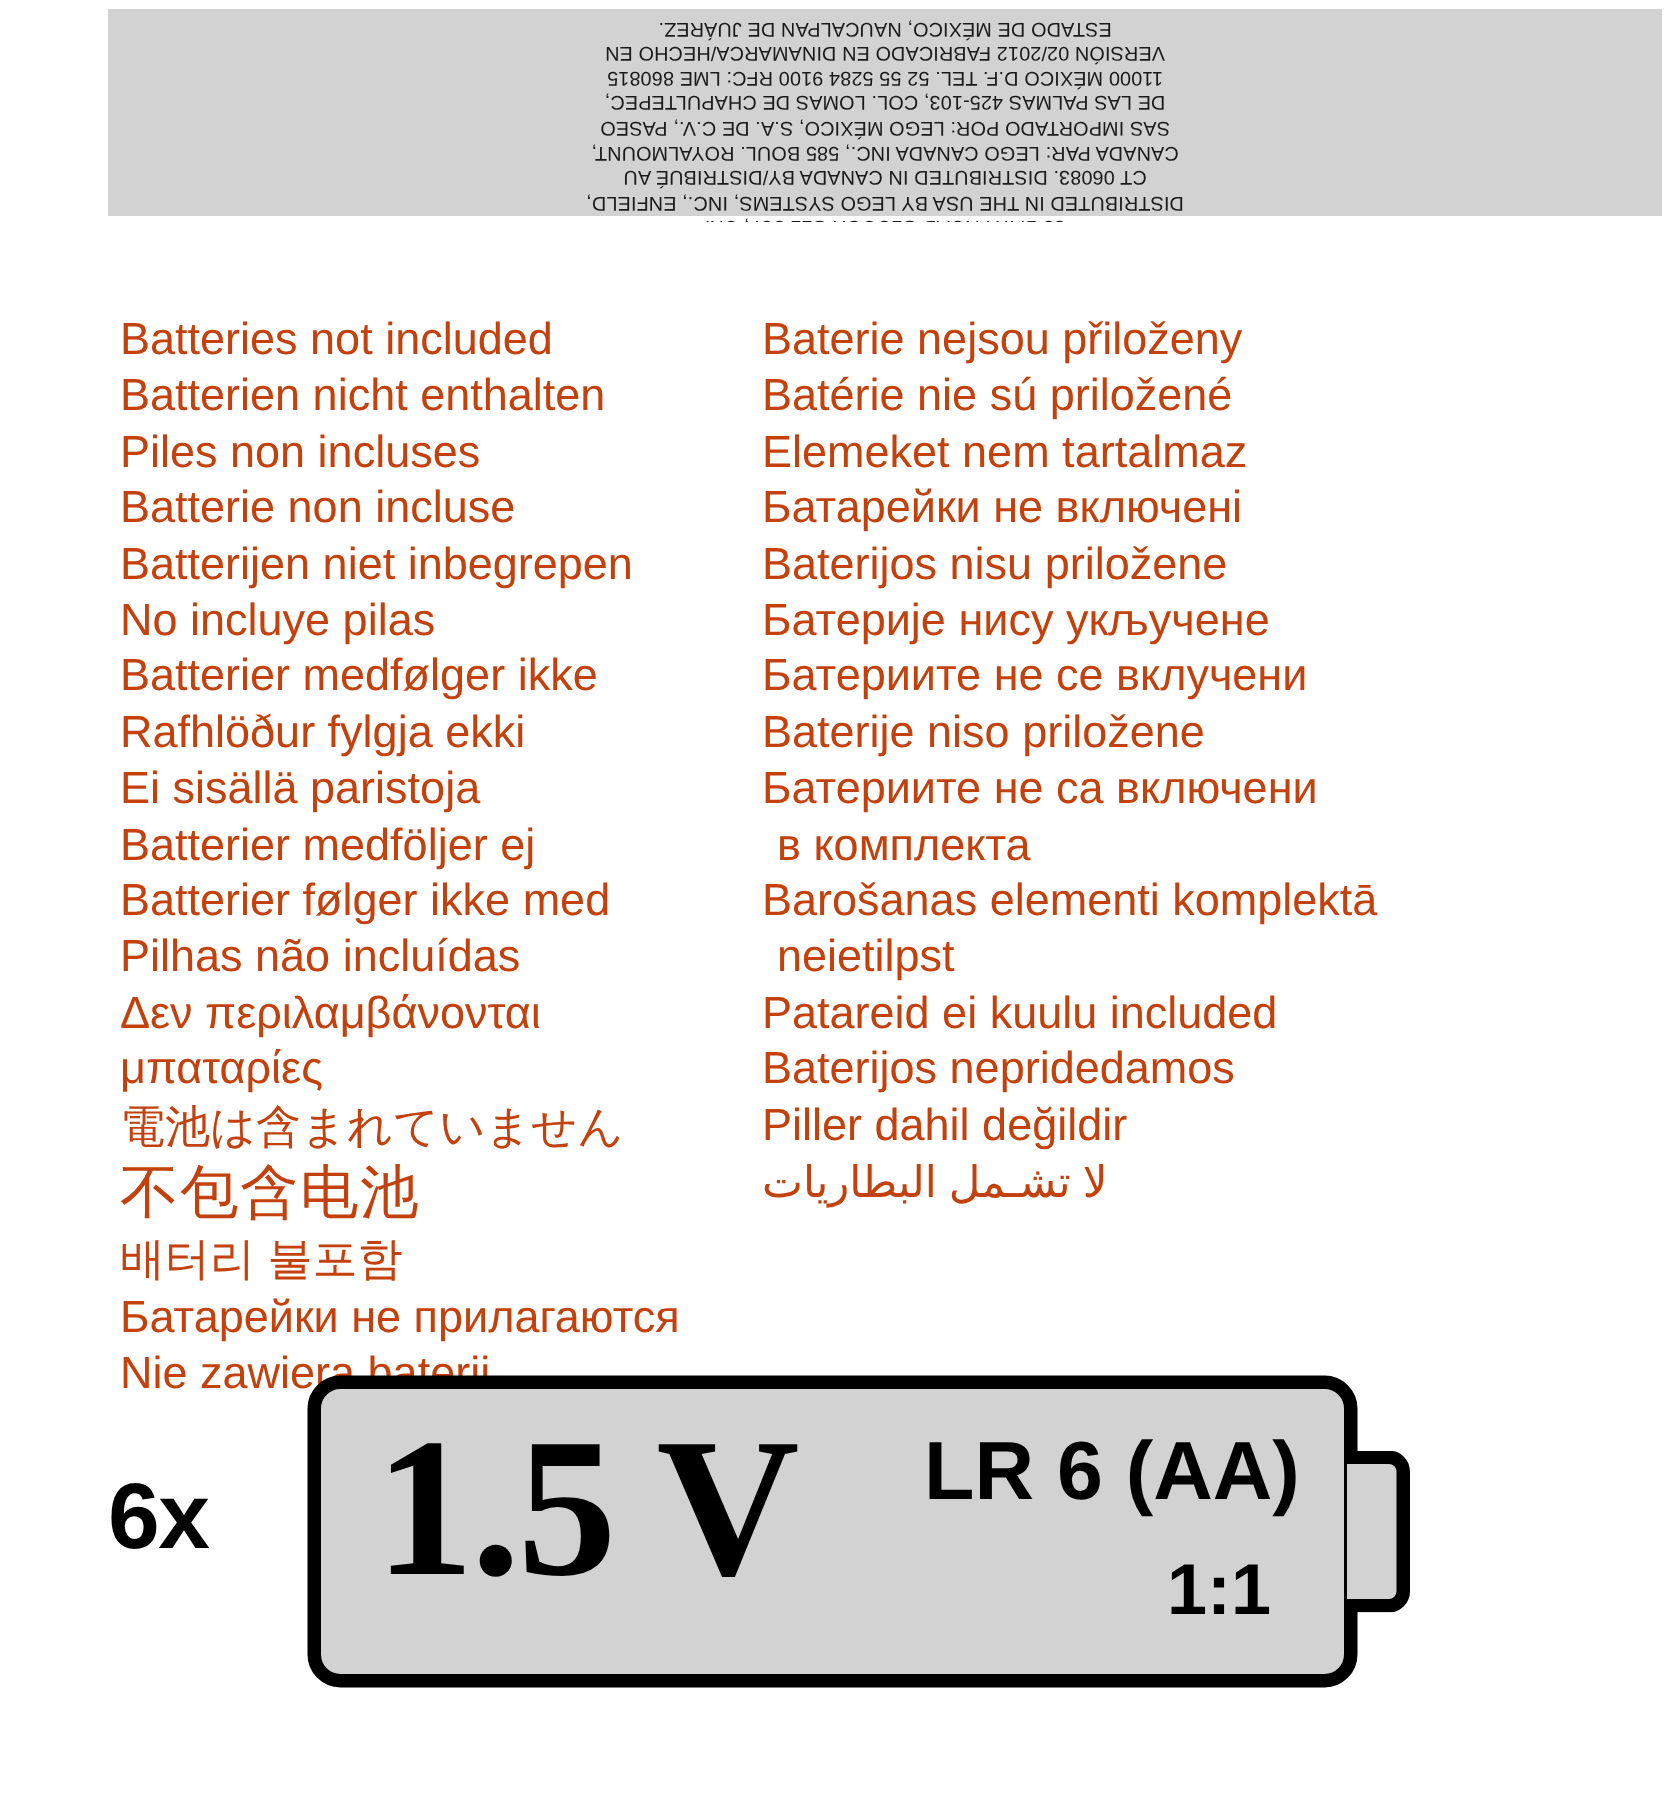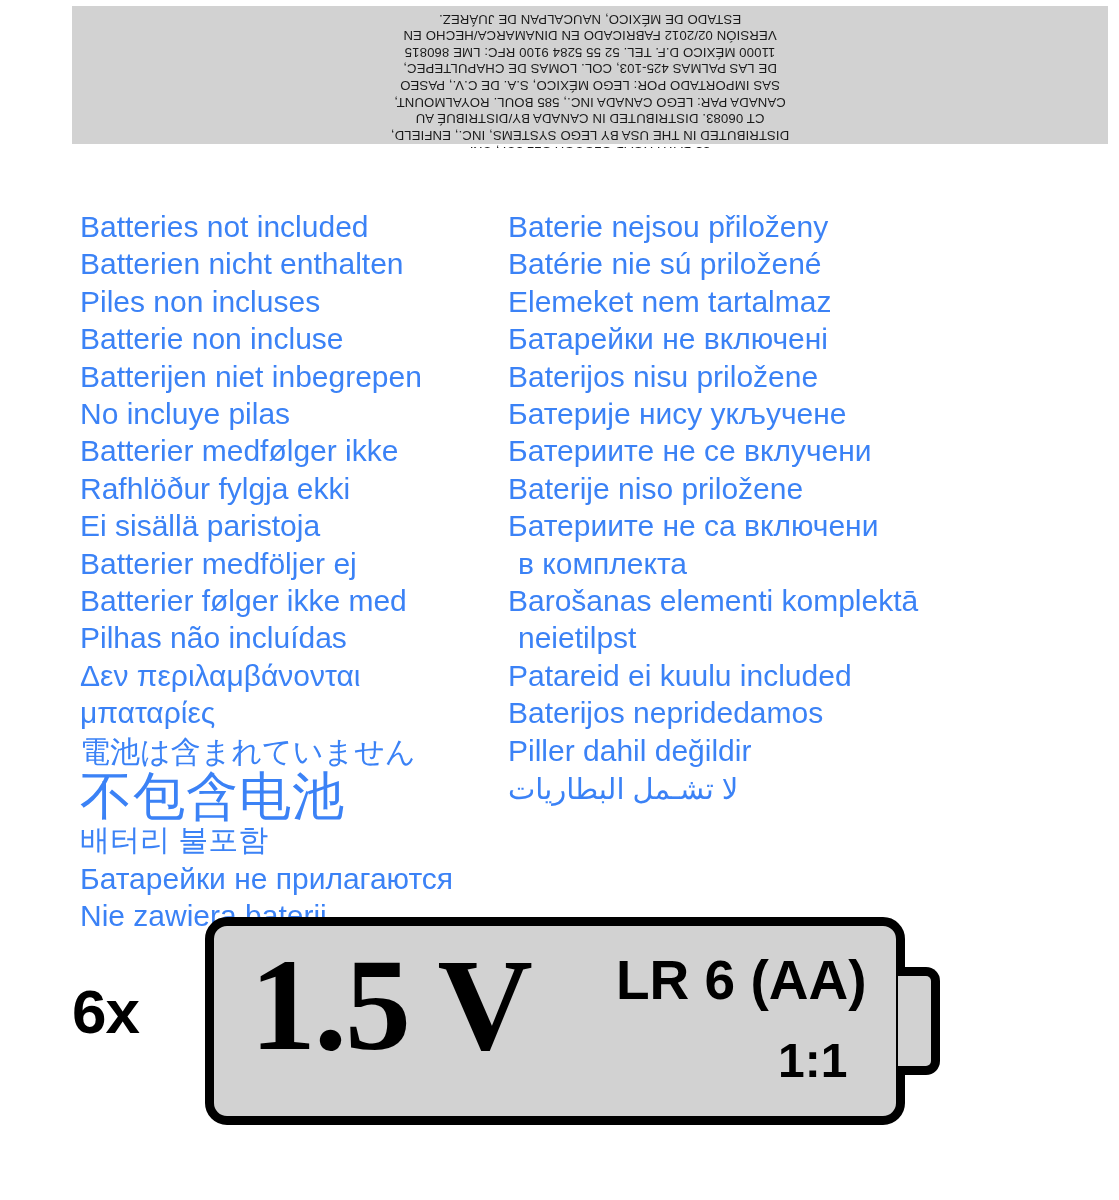--- a/index.html
+++ b/index.html
@@ -60,33 +60,34 @@
     top: 148px;
     width: 1119px;
     height: 760px;
   }
   .lang-col {
     position: absolute;
     top: 60px;
     font-family: "Liberation Sans", sans-serif;
     font-size: 30px;
     line-height: 37.4px;
-    color: #3b82f6;
+    color: #c2410c;
   }
   #col-left { left: 80px; width: 420px; }
   #col-right { left: 508px; width: 470px; }
 
   .lang-line {
     display: block;
     white-space: pre-wrap;
   }
   .lang-line.cjk-big {
-    font-size: 52px;
+    font-size: 39px;
     line-height: 48px;
     letter-spacing: 1px;
+    font-family: Liberation Serif, serif;
   }
   .lang-line.cjk {
     font-size: 30px;
     line-height: 40px;
   }
   .lang-line.rtl {
     direction: rtl;
     text-align: left;
     font-size: 29px;
     line-height: 40px;

